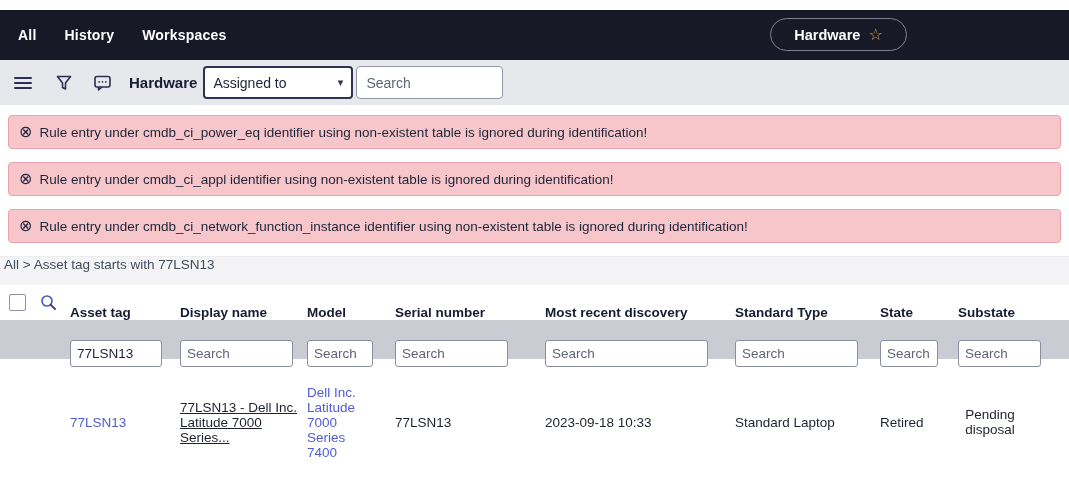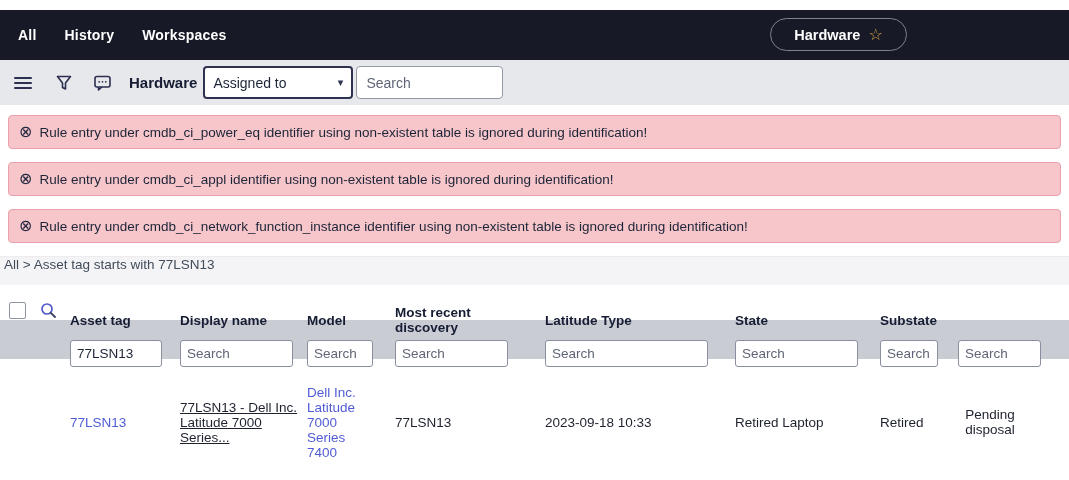--- a/index.html
+++ b/index.html
@@ -176,22 +176,23 @@
     <span class="tb-icon">
       <svg width="17" height="17" viewBox="0 0 17 17">
           <circle cx="7" cy="7" r="5" fill="none" stroke="#5059c9" stroke-width="1.7"></circle>
           <line x1="10.8" y1="10.8" x2="15" y2="15" stroke="#3d3f66" stroke-width="1.9" stroke-linecap="round"></line>
         </svg>
     </span>
   </div>
   <div class="cell col-label">Asset tag</div>
   <div class="cell col-label">Display name</div>
   <div class="cell col-label">Model</div>
+  <div class="cell col-label">Serial number</div>
   <div class="cell col-label">Most recent discovery</div>
-  <div class="cell col-label">Latitude Type</div>
+  <div class="cell col-label">Standard Type</div>
   <div class="cell col-label">State</div>
   <div class="cell col-label">Substate</div>
 </div>
 
 <div class="grid-row filter-row">
   <div class="cell"></div>
   <div class="cell"><input class="fi-asset" type="text" value="77LSN13" style=""></div>
   <div class="cell"><input class="fi-display" type="text" placeholder="Search" style=""></div>
   <div class="cell"><input class="fi-model" type="text" placeholder="Search" style=""></div>
   <div class="cell"><input class="fi-serial" type="text" placeholder="Search" style=""></div>
@@ -201,16 +202,16 @@
   <div class="cell"><input class="fi-substate" type="text" placeholder="Search" style=""></div>
 </div>
 
 <div class="grid-row data-row">
   <div class="cell"></div>
   <div class="cell"><a class="cell-link">77LSN13</a></div>
   <div class="cell"><span class="wrap w-display">77LSN13 - Dell Inc. Latitude 7000 Series...</span></div>
   <div class="cell"><a class="cell-link wrap w-model">Dell Inc. Latitude 7000 Series 7400</a></div>
   <div class="cell"><span>77LSN13</span></div>
   <div class="cell"><span>2023-09-18 10:33</span></div>
-  <div class="cell"><span>Retired Laptop</span></div>
+  <div class="cell"><span>Standard Laptop</span></div>
   <div class="cell"><span>Retired</span></div>
   <div class="cell"><span class="wrap w-substate">Pending disposal</span></div>
 </div>
 
 </body></html>

